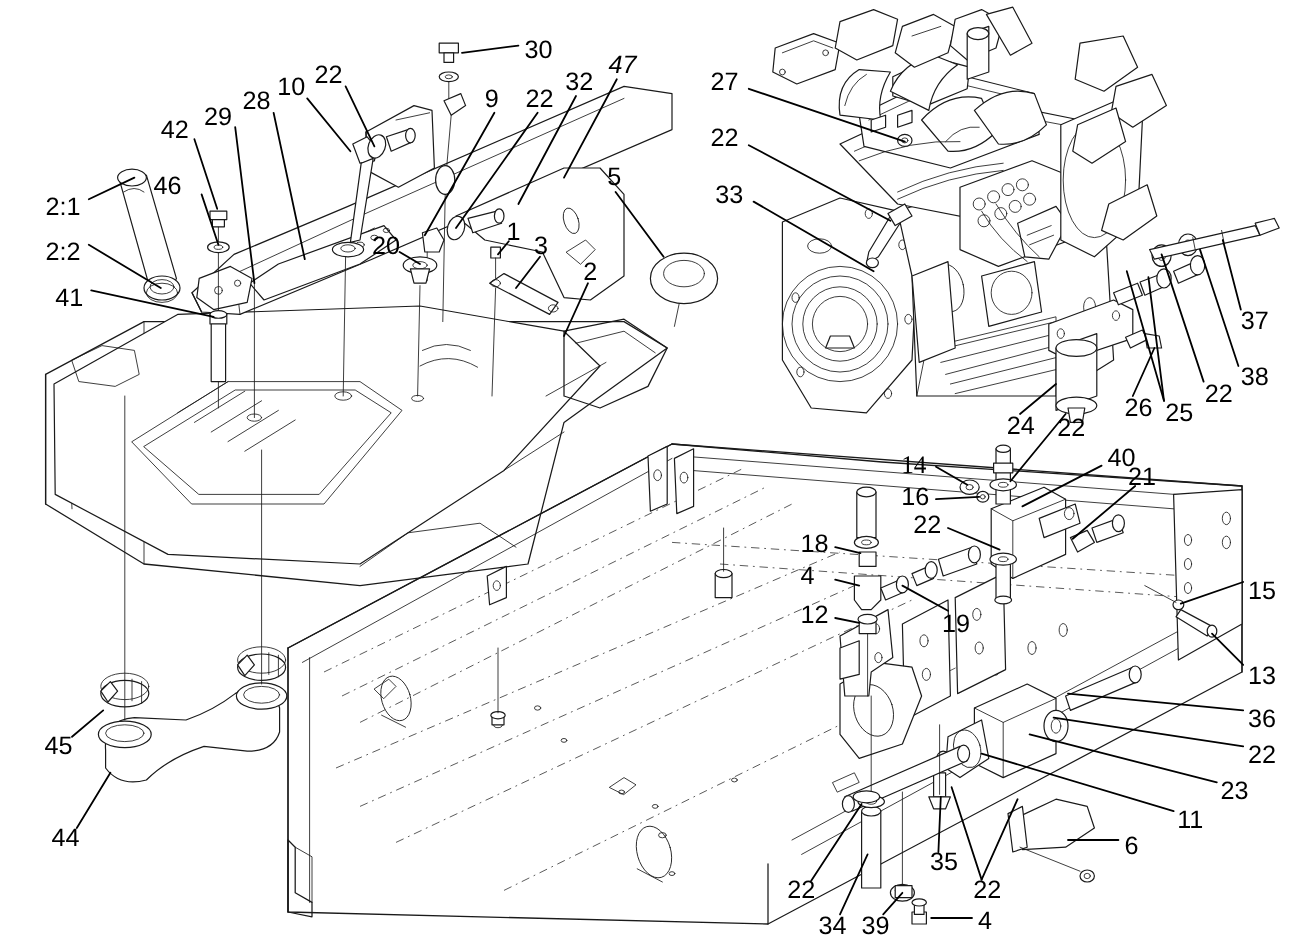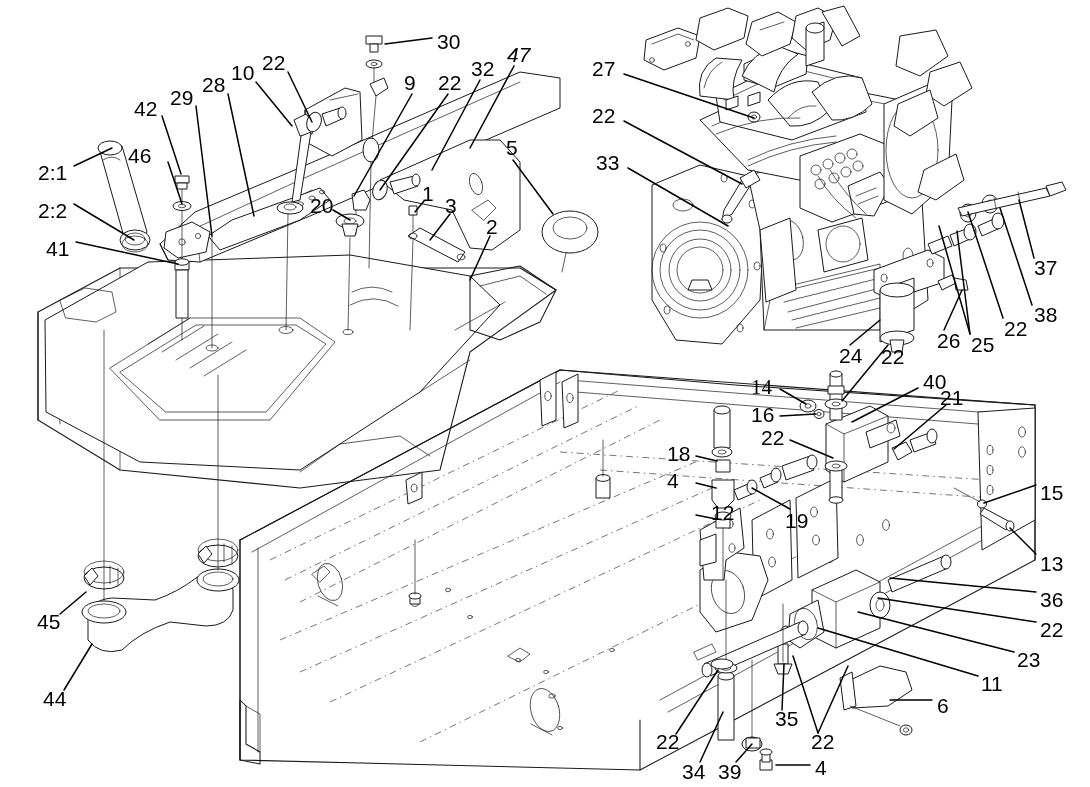--- a/index.html
+++ b/index.html
@@ -619,21 +619,21 @@
   <div class="cal" style="left:937px; top:330px;">26</div>
   <div class="cal" style="left:839px; top:345px;text-align:right;">24</div>
   <div class="cal" style="left:881px; top:346px;">22</div>
   <div class="cal" style="left:911px; top:371px;margin-left:12px;">40</div>
   <div class="cal" style="left:940px; top:387px;">21</div>
   <div class="cal" style="left:751px; top:377px;font-family:Liberation Serif, serif;">14</div>
   <div class="cal" style="left:751px; top:404px;">16</div>
   <div class="cal" style="left:761px; top:427px;">22</div>
   <div class="cal" style="left:667px; top:443px;">18</div>
   <div class="cal" style="left:667px; top:470px;">4</div>
-  <div class="cal" style="left:667px; top:502px;margin-left:44px;">12</div>
+  <div class="cal" style="left:667px; top:502px;">12</div>
   <div class="cal" style="left:785px; top:510px;">19</div>
   <div class="cal" style="left:1040px;top:482px;">15</div>
   <div class="cal" style="left:1040px;top:553px;">13</div>
   <div class="cal" style="left:1040px;top:589px;">36</div>
   <div class="cal" style="left:1040px;top:619px;">22</div>
   <div class="cal" style="left:1017px;top:649px;">23</div>
   <div class="cal" style="left:981px; top:673px;">11</div>
   <div class="cal" style="left:937px; top:695px;">6</div>
   <div class="cal" style="left:656px; top:731px;">22</div>
   <div class="cal" style="left:682px; top:761px;">34</div>

